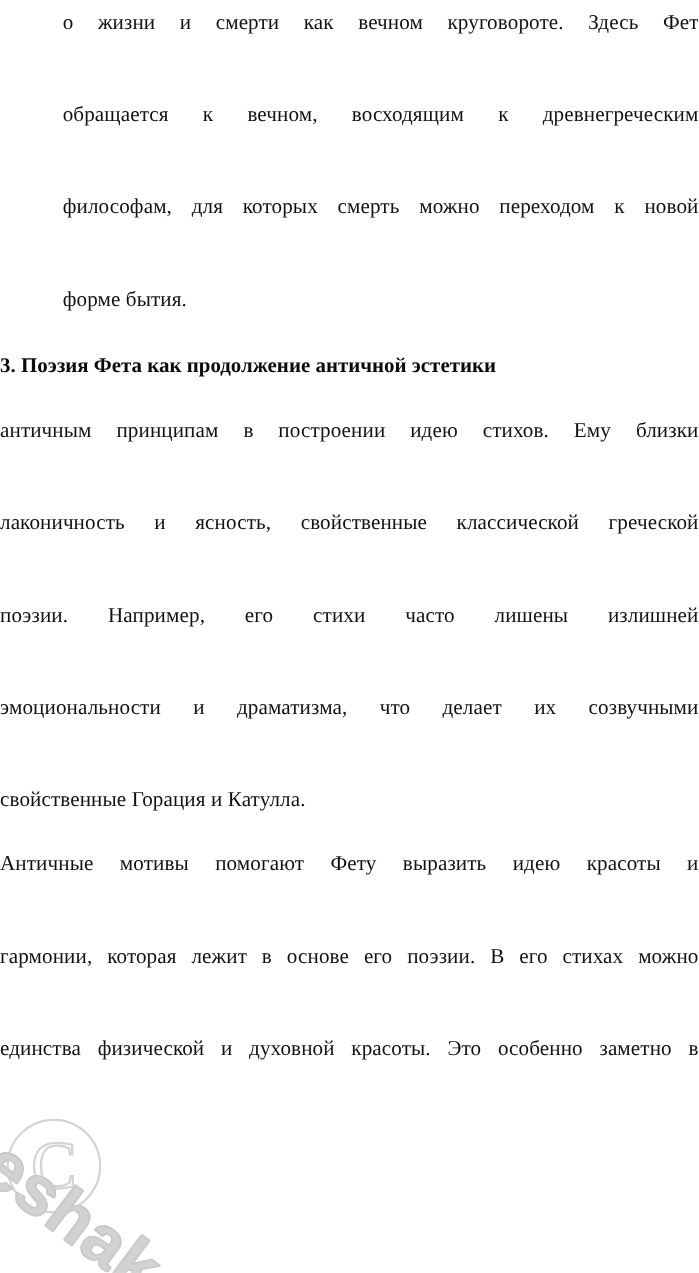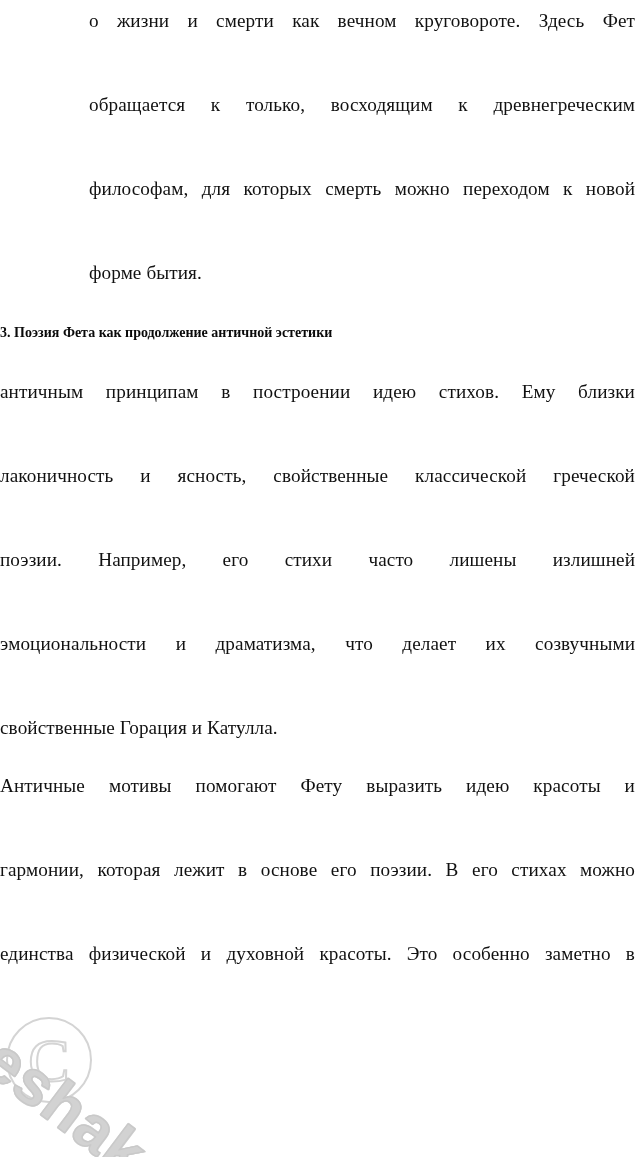--- a/index.html
+++ b/index.html
@@ -50,26 +50,26 @@
   
   .para .jline::after {
     content: "";
     display: inline-block;
     width: 100%;
     height: 0;
   }
 
   
   .para-indent {
-    padding-left: 89px;
+    padding-left: 57px;
   }
 
   .heading {
     margin: 0;
-    font-size: 14px;
+    font-size: 19px;
     line-height: 42px;
     font-weight: bold;
     text-align: left;
     color: #0a0a0a;
     white-space: nowrap;
   }
 
   .gap-after-para { height: 16px; }
   .gap-before-heading { height: 18px; }
   .gap-after-heading { height: 17px; }
@@ -135,21 +135,21 @@
 
   <div id="watermark">
     <div class="wm-copyright"></div>
     <div class="wm-text">reshak.ru</div>
   </div>
 
   <div class="doc">
 
     <p class="para para-indent">
       <span class="jline">о жизни и смерти как вечном круговороте. Здесь Фет</span>
-      <span class="jline">обращается к только, восходящим к древнегреческим</span>
+      <span class="jline">обращается к вечном, восходящим к древнегреческим</span>
       <span class="jline">философам, для которых смерть можно переходом к новой</span>
       <span class="lastline">форме бытия.</span>
     </p>
 
     <div class="gap-before-heading"></div>
 
     <h2 class="heading">3. Поэзия Фета как продолжение античной эстетики</h2>
 
     <div class="gap-after-heading"></div>
 

